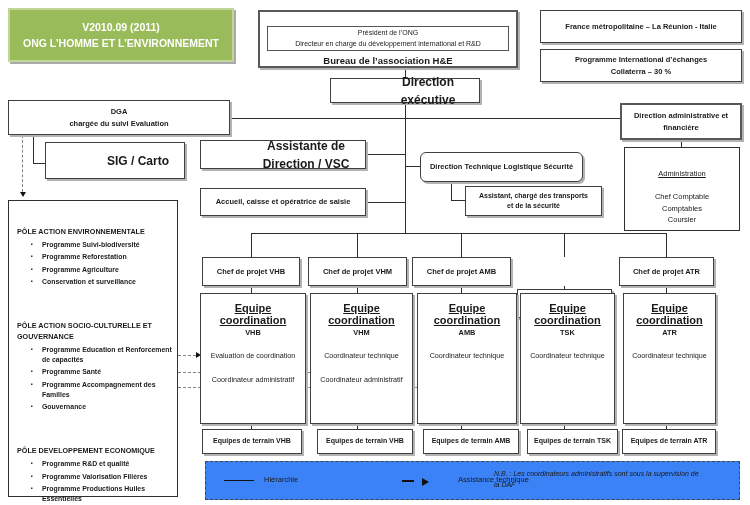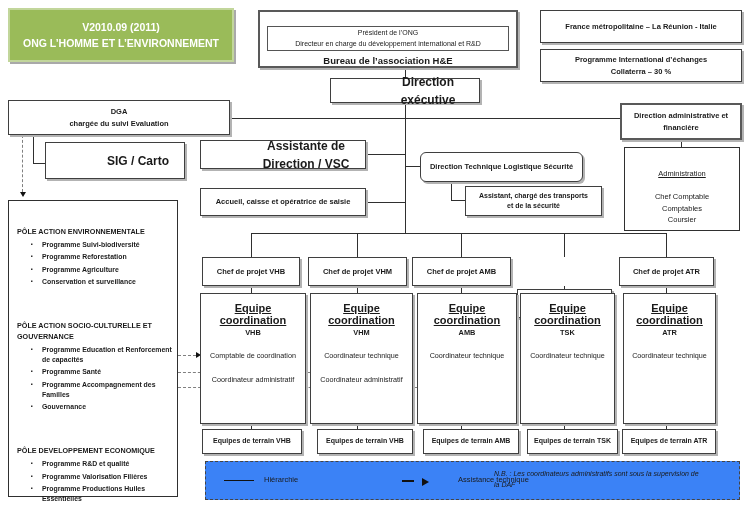--- a/index.html
+++ b/index.html
@@ -227,21 +227,21 @@
 <div class="box b f75" style="left:517px;top:257px;width:95px;height:29px;margin-top:32px;">
     <div>Chef de projet TSK</div>
   </div>
 <div class="box b f75" style="left:619px;top:257px;width:95px;height:29px;">
     <div>Chef de projet ATR</div>
   </div>
 
 <div class="box" style="left:200px;top:293px;width:106px;height:131px;justify-content:flex-start;padding-top:8px;">
   <div class="eq-title">Equipe coordination</div>
   <div class="eq-code">VHB</div>
-  <div class="role">Comptable de coordination</div>
+  <div class="role">Evaluation de coordination</div>
   <div class="role">Coordinateur administratif</div>
 </div>
 <div class="box" style="left:310px;top:293px;width:103px;height:131px;justify-content:flex-start;padding-top:8px;">
   <div class="eq-title">Equipe coordination</div>
   <div class="eq-code">VHM</div>
   <div class="role">Coordinateur technique</div>
   <div class="role">Coordinateur administratif</div>
 </div>
 <div class="box" style="left:417px;top:293px;width:100px;height:131px;justify-content:flex-start;padding-top:8px;">
   <div class="eq-title">Equipe coordination</div>

